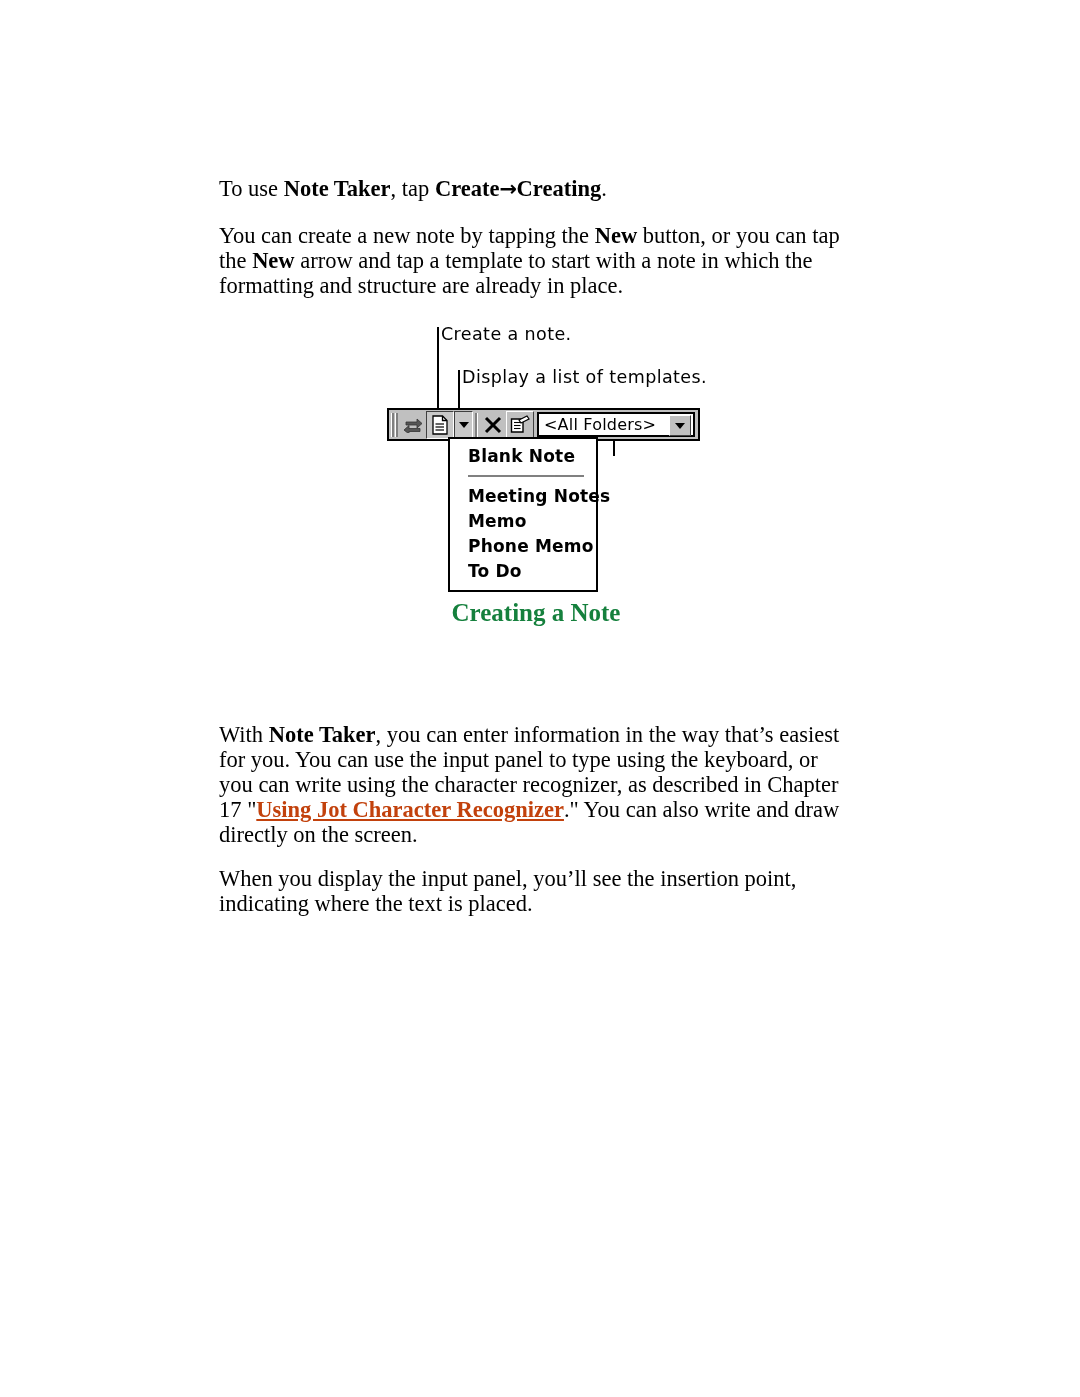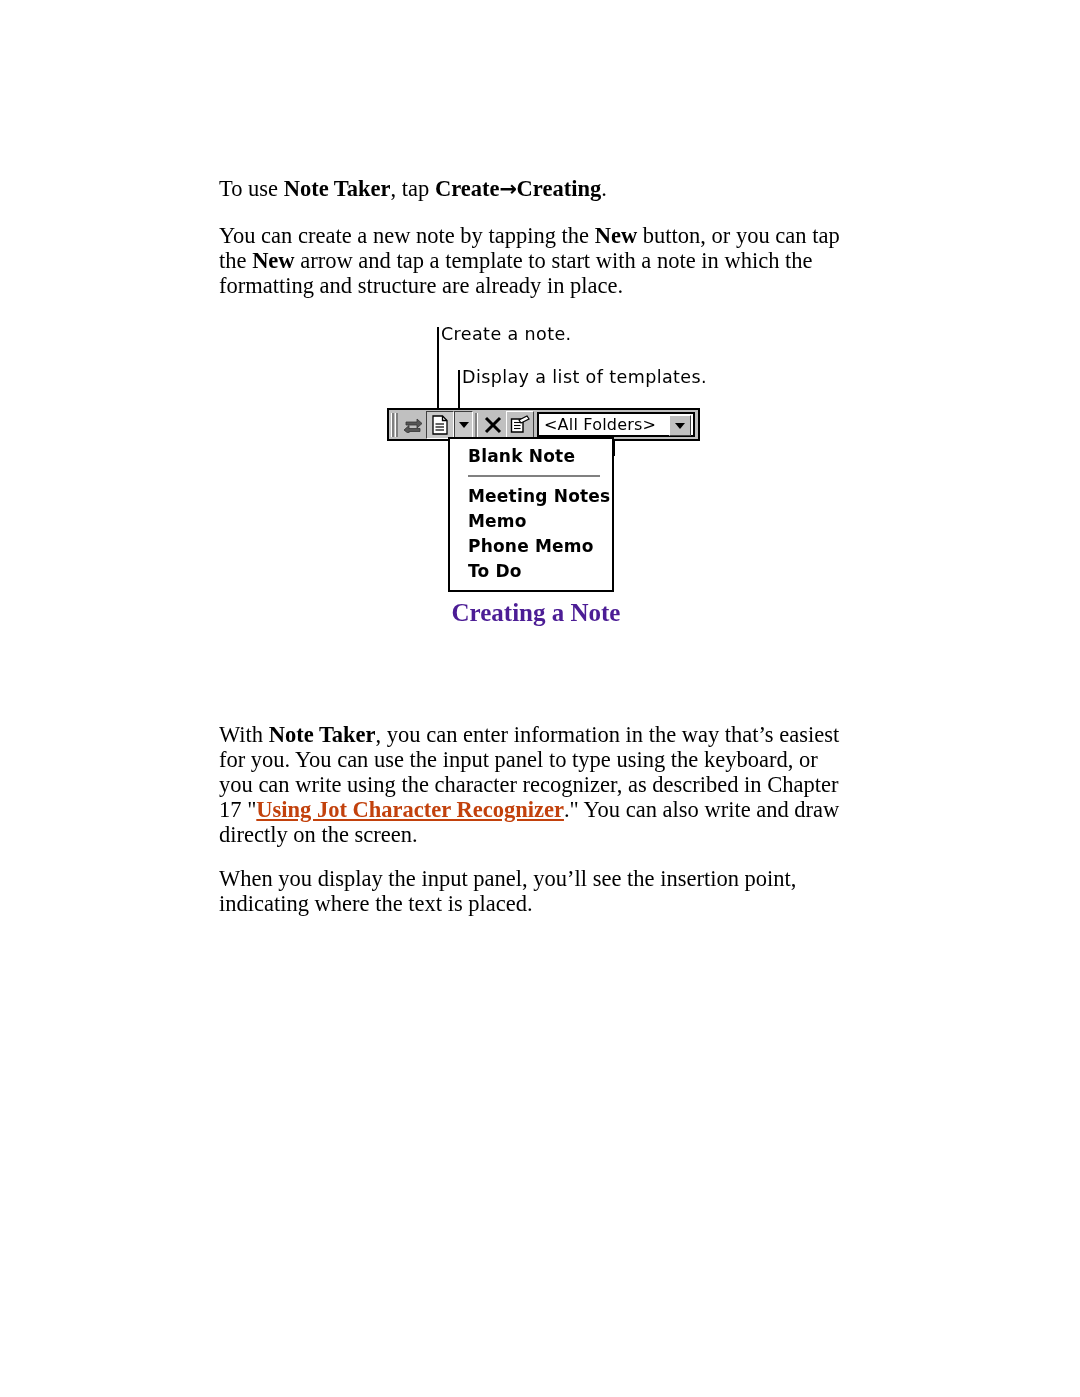--- a/index.html
+++ b/index.html
@@ -209,21 +209,21 @@
     border-left: 5px solid transparent;
     border-right: 5px solid transparent;
     border-top: 6px solid #000;
   }
 
   
   .menu {
     position: absolute;
     left: 448px;
     top: 437px;
-    width: 166px;
+    width: 150px;
     background: #ffffff;
     border: 2px solid #000;
     box-sizing: border-box;
     padding: 5px 0 6px 0;
   }
   .menu-item {
     font-family: "DejaVu Sans", sans-serif;
     font-weight: bold;
     font-size: 17px;
     line-height: 25px;
@@ -238,21 +238,21 @@
     margin: 6px 12px 7px 18px;
   }
 
   
   #caption {
     position: absolute;
     left: 219px;
     top: 599px;
     width: 634px;
     text-align: center;
-    color: #4c1d95;
+    color: #15803d;
     font-weight: bold;
     font-size: 25px;
     font-family: "Liberation Serif", "DejaVu Serif", serif;
   }
 
   
   #section-heading {
     position: absolute;
     left: 219px;
     top: 662px;

